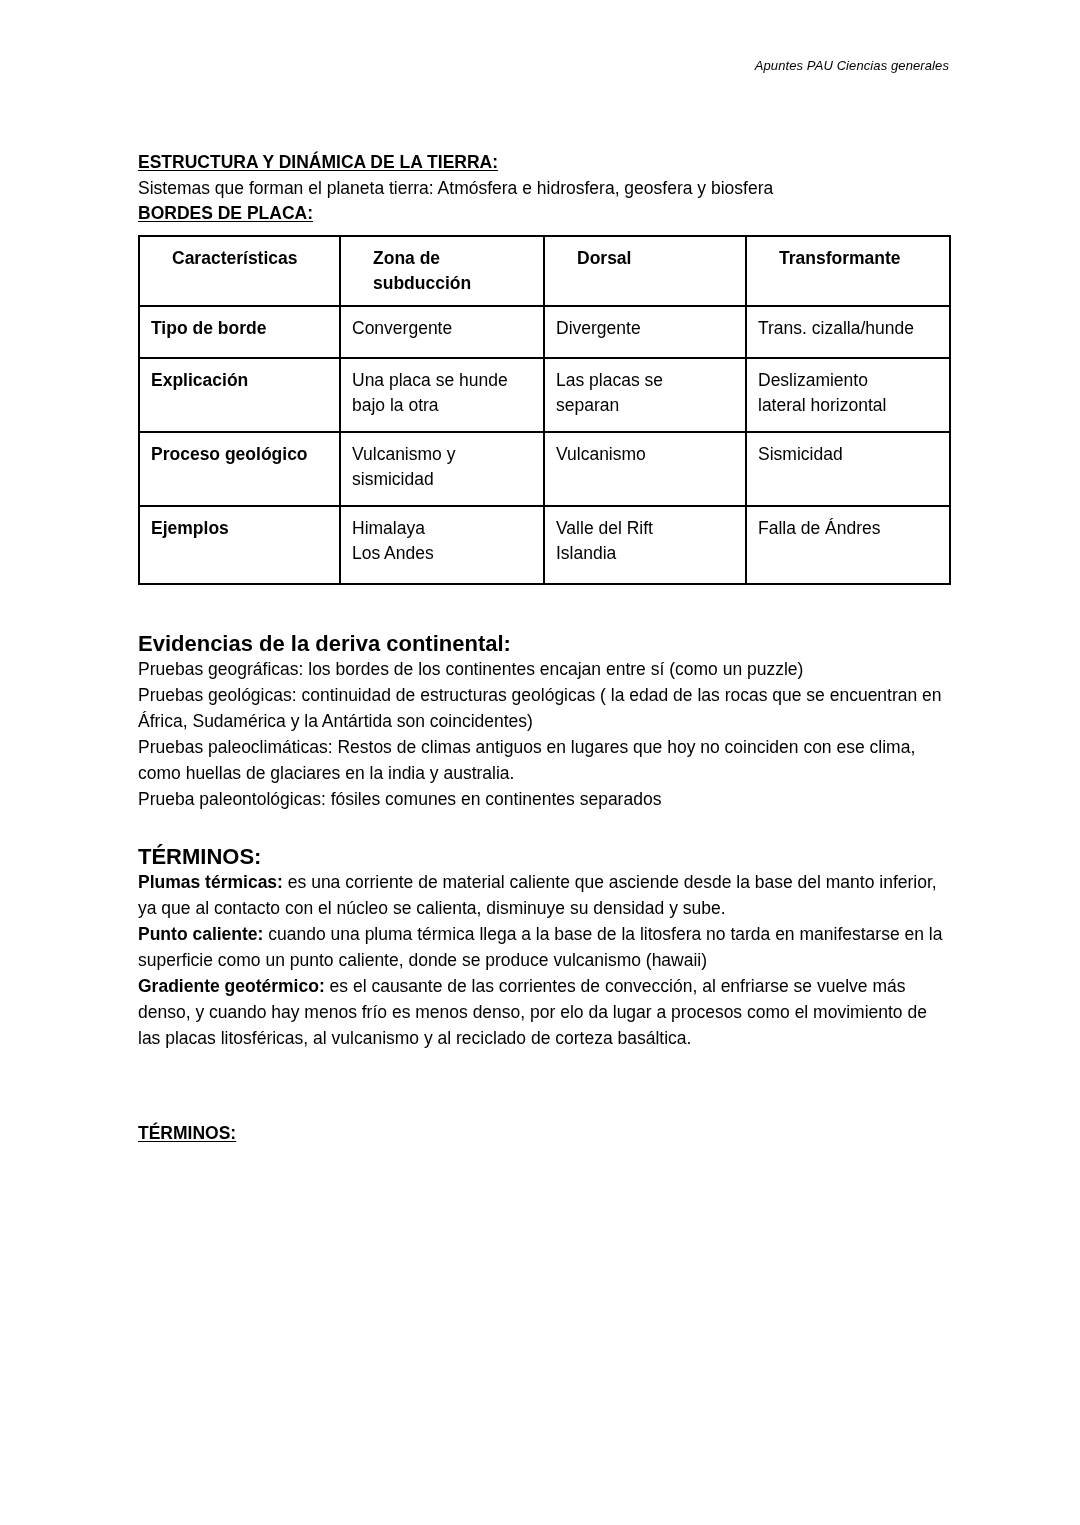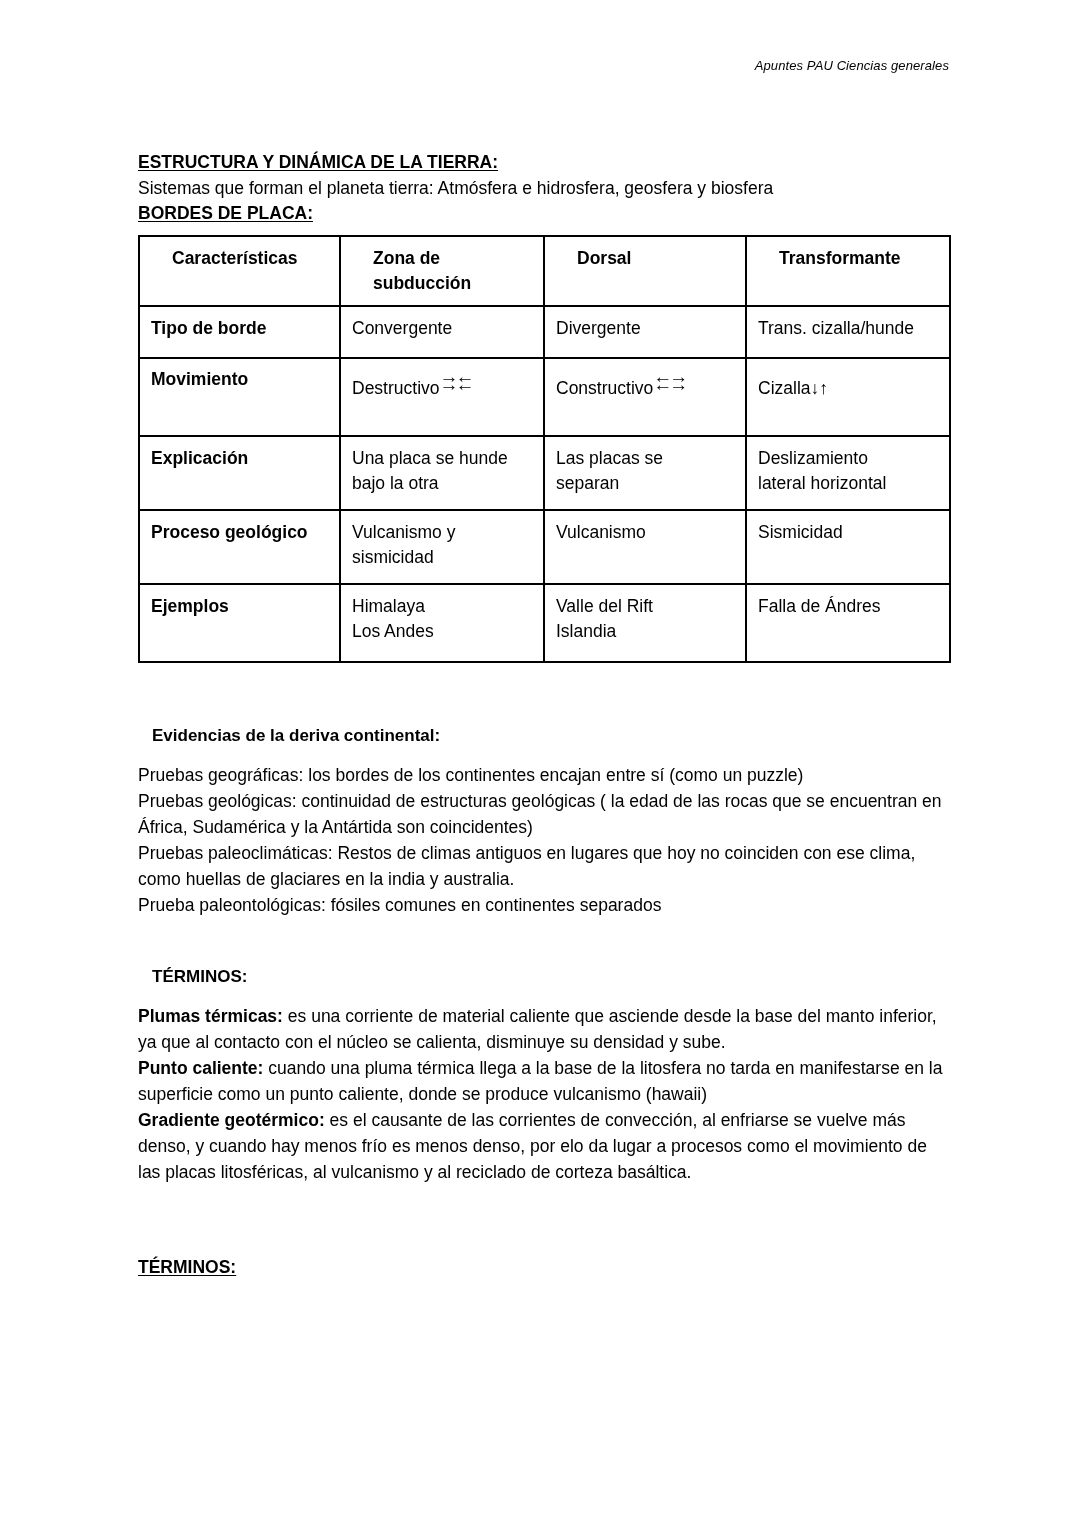--- a/index.html
+++ b/index.html
@@ -39,23 +39,23 @@
   .h-underline {
     font-weight: bold;
     font-size: 17.5px;
     text-decoration: underline;
     text-underline-offset: 2px;
     line-height: 25px;
     margin: 0;
   }
   .h-plain {
     font-weight: bold;
-    font-size: 17px;
+    font-size: 22px;
     line-height: 25px;
-    margin: 14px;
+    margin: 0;
   }
   .para {
     font-size: 17.5px;
     line-height: 26px;
     margin: 0;
   }
   .para b { font-weight: bold; }
 
   table.bordes {
     border-collapse: collapse;
@@ -133,26 +133,20 @@
           <td class="k">Zona de subducción</td>
           <td class="k">Dorsal</td>
           <td class="k">Transformante</td>
         </tr>
         <tr class="r-tipo">
           <td class="k">Tipo de borde</td>
           <td>Convergente</td>
           <td>Divergente</td>
           <td>Trans. cizalla/hunde</td>
         </tr>
-        <tr class="r-mov">
-          <td class="k">Movimiento</td>
-          <td class="mv"><span>Destructivo</span><span class="arrows-stack"><span class="top">→←</span><span class="bot">→←</span></span></td>
-          <td class="mv"><span>Constructivo</span><span class="arrows-stack"><span class="top">←→</span><span class="bot">←→</span></span></td>
-          <td class="mv">Cizalla↓↑</td>
-        </tr>
         <tr class="r-expl">
           <td class="k">Explicación</td>
           <td style="white-space:pre-line">Una placa se hunde
 bajo la otra</td>
           <td style="white-space:pre-line">Las placas se
 separan</td>
           <td style="white-space:pre-line">Deslizamiento
 lateral horizontal</td>
         </tr>
         <tr class="r-proc">

